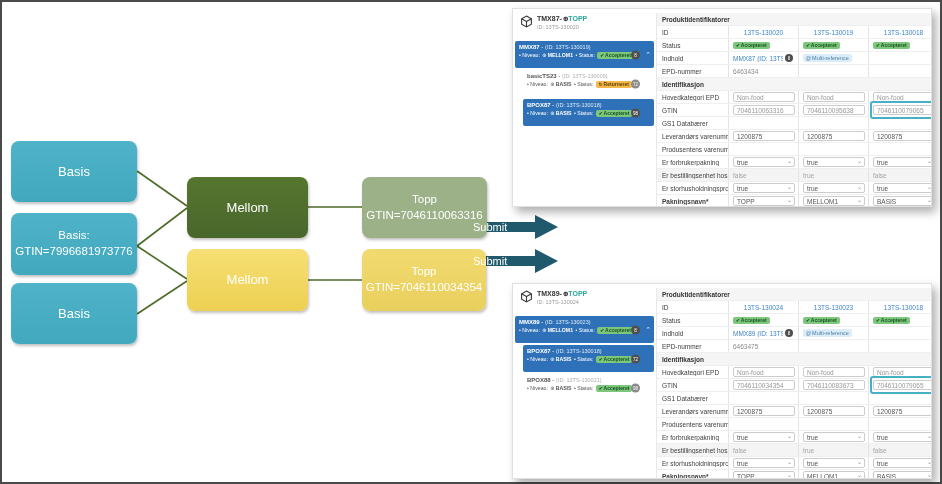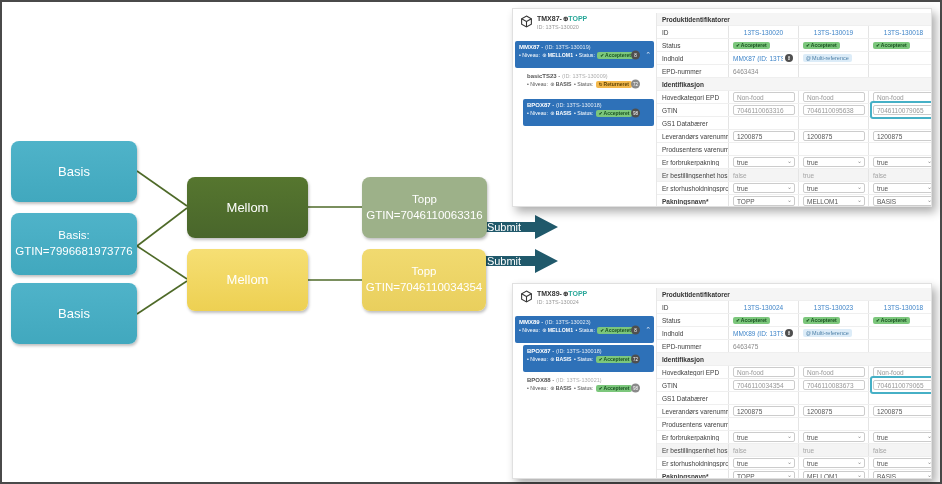--- a/index.html
+++ b/index.html
@@ -9,21 +9,21 @@
 
   
   .dbox{position:absolute;z-index:1;border-radius:8px;display:flex;align-items:center;justify-content:center;
         color:#fff;text-align:center;white-space:pre-line;box-shadow:1px 2px 3px rgba(0,0,0,.25);line-height:1.35;}
   .basis{background:linear-gradient(180deg,#4fb3c9,var(--basis_teal));font-size:13px;}
   .basis.gtin{font-size:11.5px;}
   .mel-green{background:linear-gradient(180deg,#56762f,var(--mellom_green));font-size:13px;}
   .mel-yellow{background:linear-gradient(180deg,#f6df74,var(--mellom_yellow));font-size:13px;}
   .topp-sage{background:var(--topp_sage);font-size:11.5px;}
   .topp-yellow{background:linear-gradient(180deg,#f1da70,var(--topp_yellow));font-size:11.5px;}
-  .submit-label{position:absolute;z-index:2;color:#fff;font-size:11px;width:62px;text-align:center;height:14px;line-height:14px;}
+  .submit-label{position:absolute;z-index:2;color:#fff;font-size:11px;width:62px;text-align:left;height:14px;line-height:14px;}
 
   
   .card{position:absolute;width:420px;background:#fff;z-index:2;border:1px solid #e0e0e0;
         box-shadow:4px 5px 9px rgba(0,0,0,.32);box-sizing:border-box;overflow:hidden;}
   .card-header{position:absolute;left:0;top:0;width:143px;height:32px;display:flex;align-items:flex-start;padding:6px 0 0 7px;box-sizing:border-box;gap:4px;}
   .card-title{font-size:7px;font-weight:bold;color:#333;line-height:8px;}
   .lvl-ic{font-size:6.5px;color:#333;margin:0 0 0 1px;}
   .lvl{color:#2aa89a;}
   .card-id{font-size:5.5px;color:#9a9a9a;margin-top:1px;}
 

